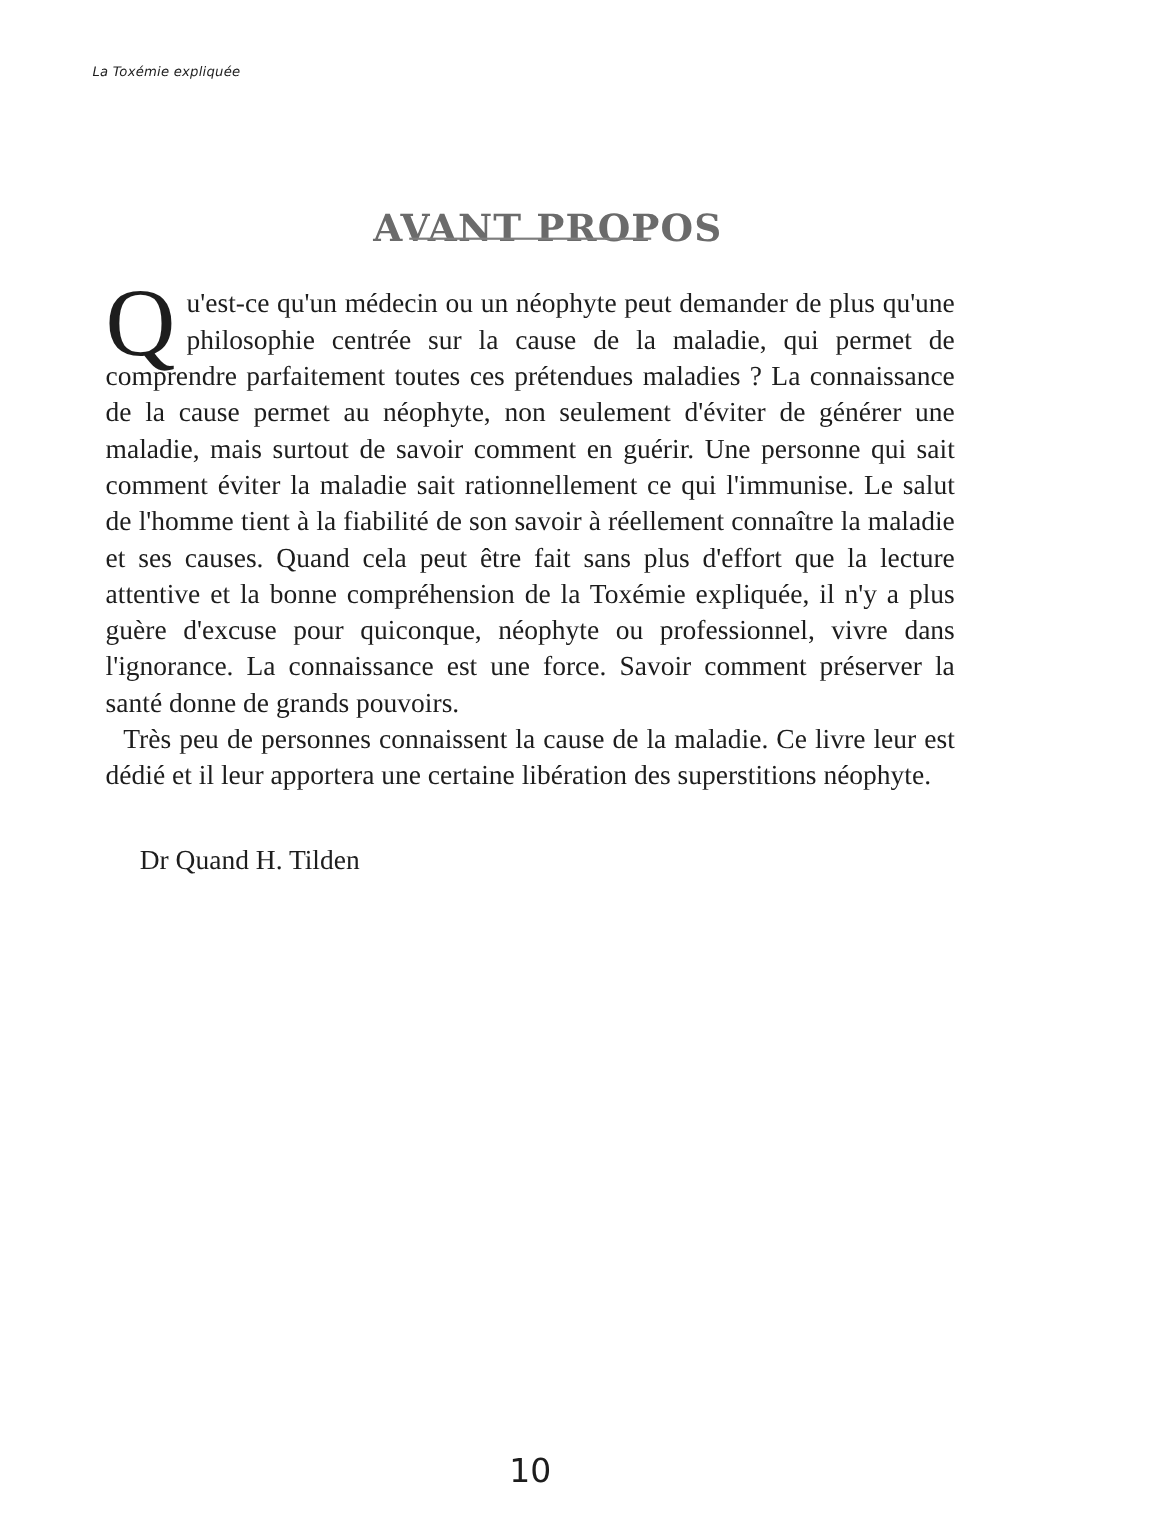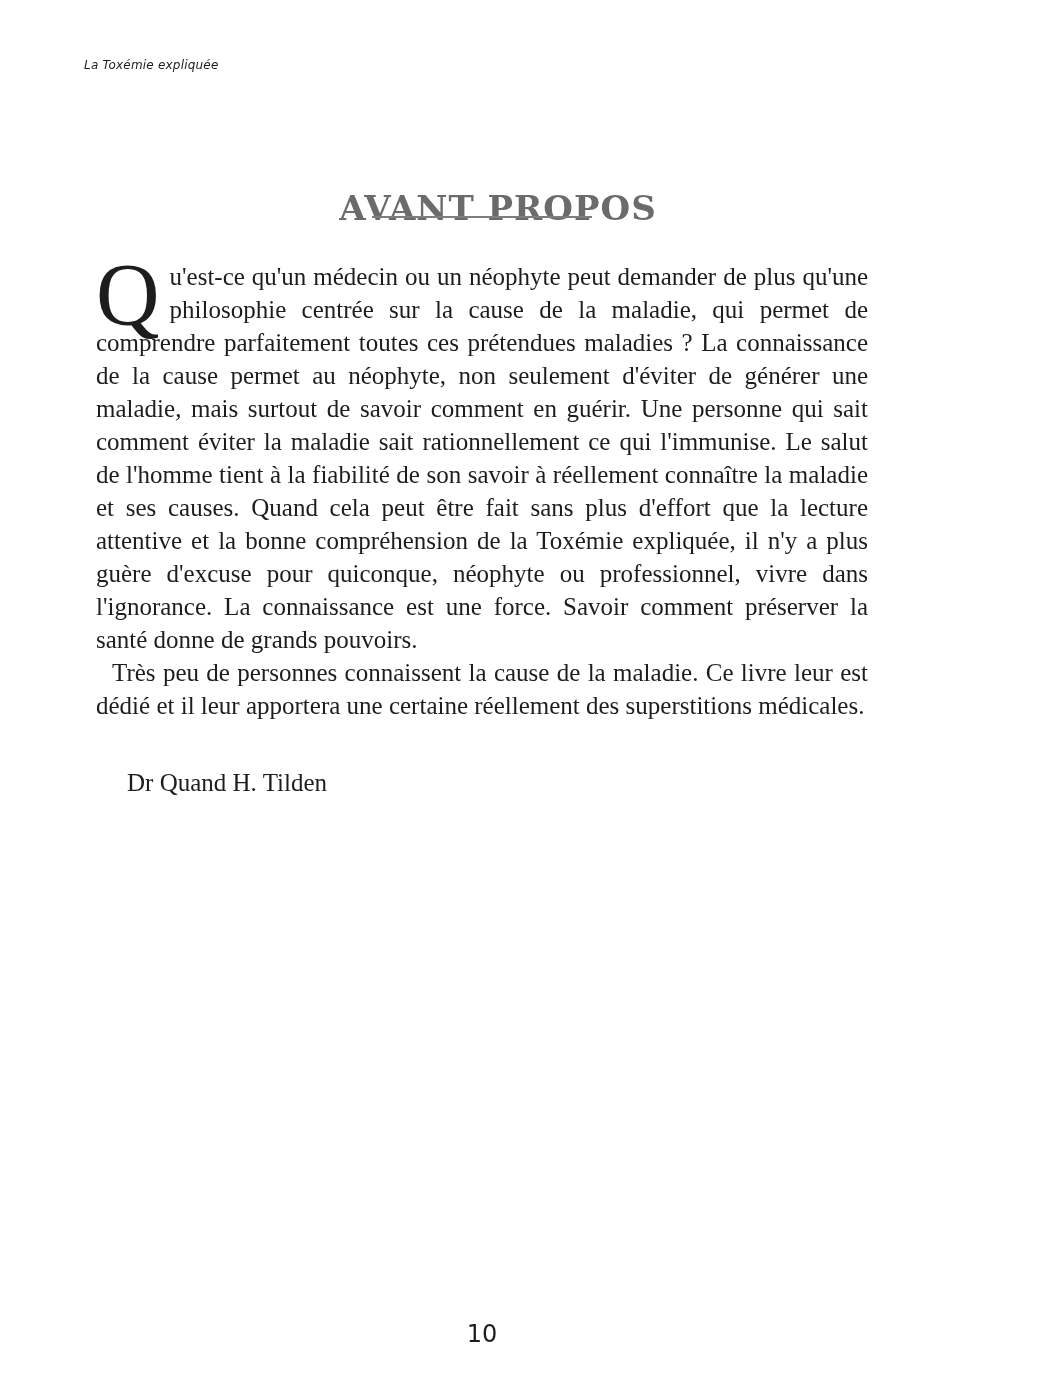--- a/index.html
+++ b/index.html
@@ -72,38 +72,38 @@
   .signature {
     margin: 44px 0 0 31px;
   }
   .page-number {
     position: absolute;
     left: 96px;
     width: 772px;
     top: 1320px;
     text-align: center;
     font-family: "DejaVu Sans", "Liberation Sans", sans-serif;
-    font-size: 24px;
+    font-size: 30px;
     color: var(--body-text, #222222);
   }
 </style>
 </head>
 <body>
 
 <div class="page">
 
   <div class="running-header">La Toxémie expliquée</div>
 
   <h1 class="chapter-title">AVANT PROPOS</h1>
 
   <div class="title-rule"></div>
 
   <div class="body-text">
     <p class="para first"><span class="dropcap">Q</span><span>u'est-ce qu'un médecin ou un néophyte peut demander de plus qu'une philosophie centrée sur la cause de la maladie, qui permet de comprendre parfaitement toutes ces prétendues maladies ? La connaissance de la cause permet au néophyte, non seulement d'éviter de générer une maladie, mais surtout de savoir comment en guérir. Une personne qui sait comment éviter la maladie sait rationnellement ce qui l'immunise. Le salut de l'homme tient à la fiabilité de son savoir à réellement connaître la maladie et ses causes. Quand cela peut être fait sans plus d'effort que la lecture attentive et la bonne compréhension de la Toxémie expliquée, il n'y a plus guère d'excuse pour quiconque, néophyte ou professionnel, vivre dans l'ignorance. La connaissance est une force. Savoir comment préserver la santé donne de grands pouvoirs.</span></p>
 
-    <p class="para indent">Très peu de personnes connaissent la cause de la maladie. Ce livre leur est dédié et il leur apportera une certaine réellement des superstitions médicales.</p>
+    <p class="para indent">Très peu de personnes connaissent la cause de la maladie. Ce livre leur est dédié et il leur apportera une certaine libération des superstitions néophyte.</p>
 
     <p class="para signature">Dr Quand H. Tilden</p>
   </div>
 
   <div class="page-number">10</div>
 
 </div>
 
 </body></html>

